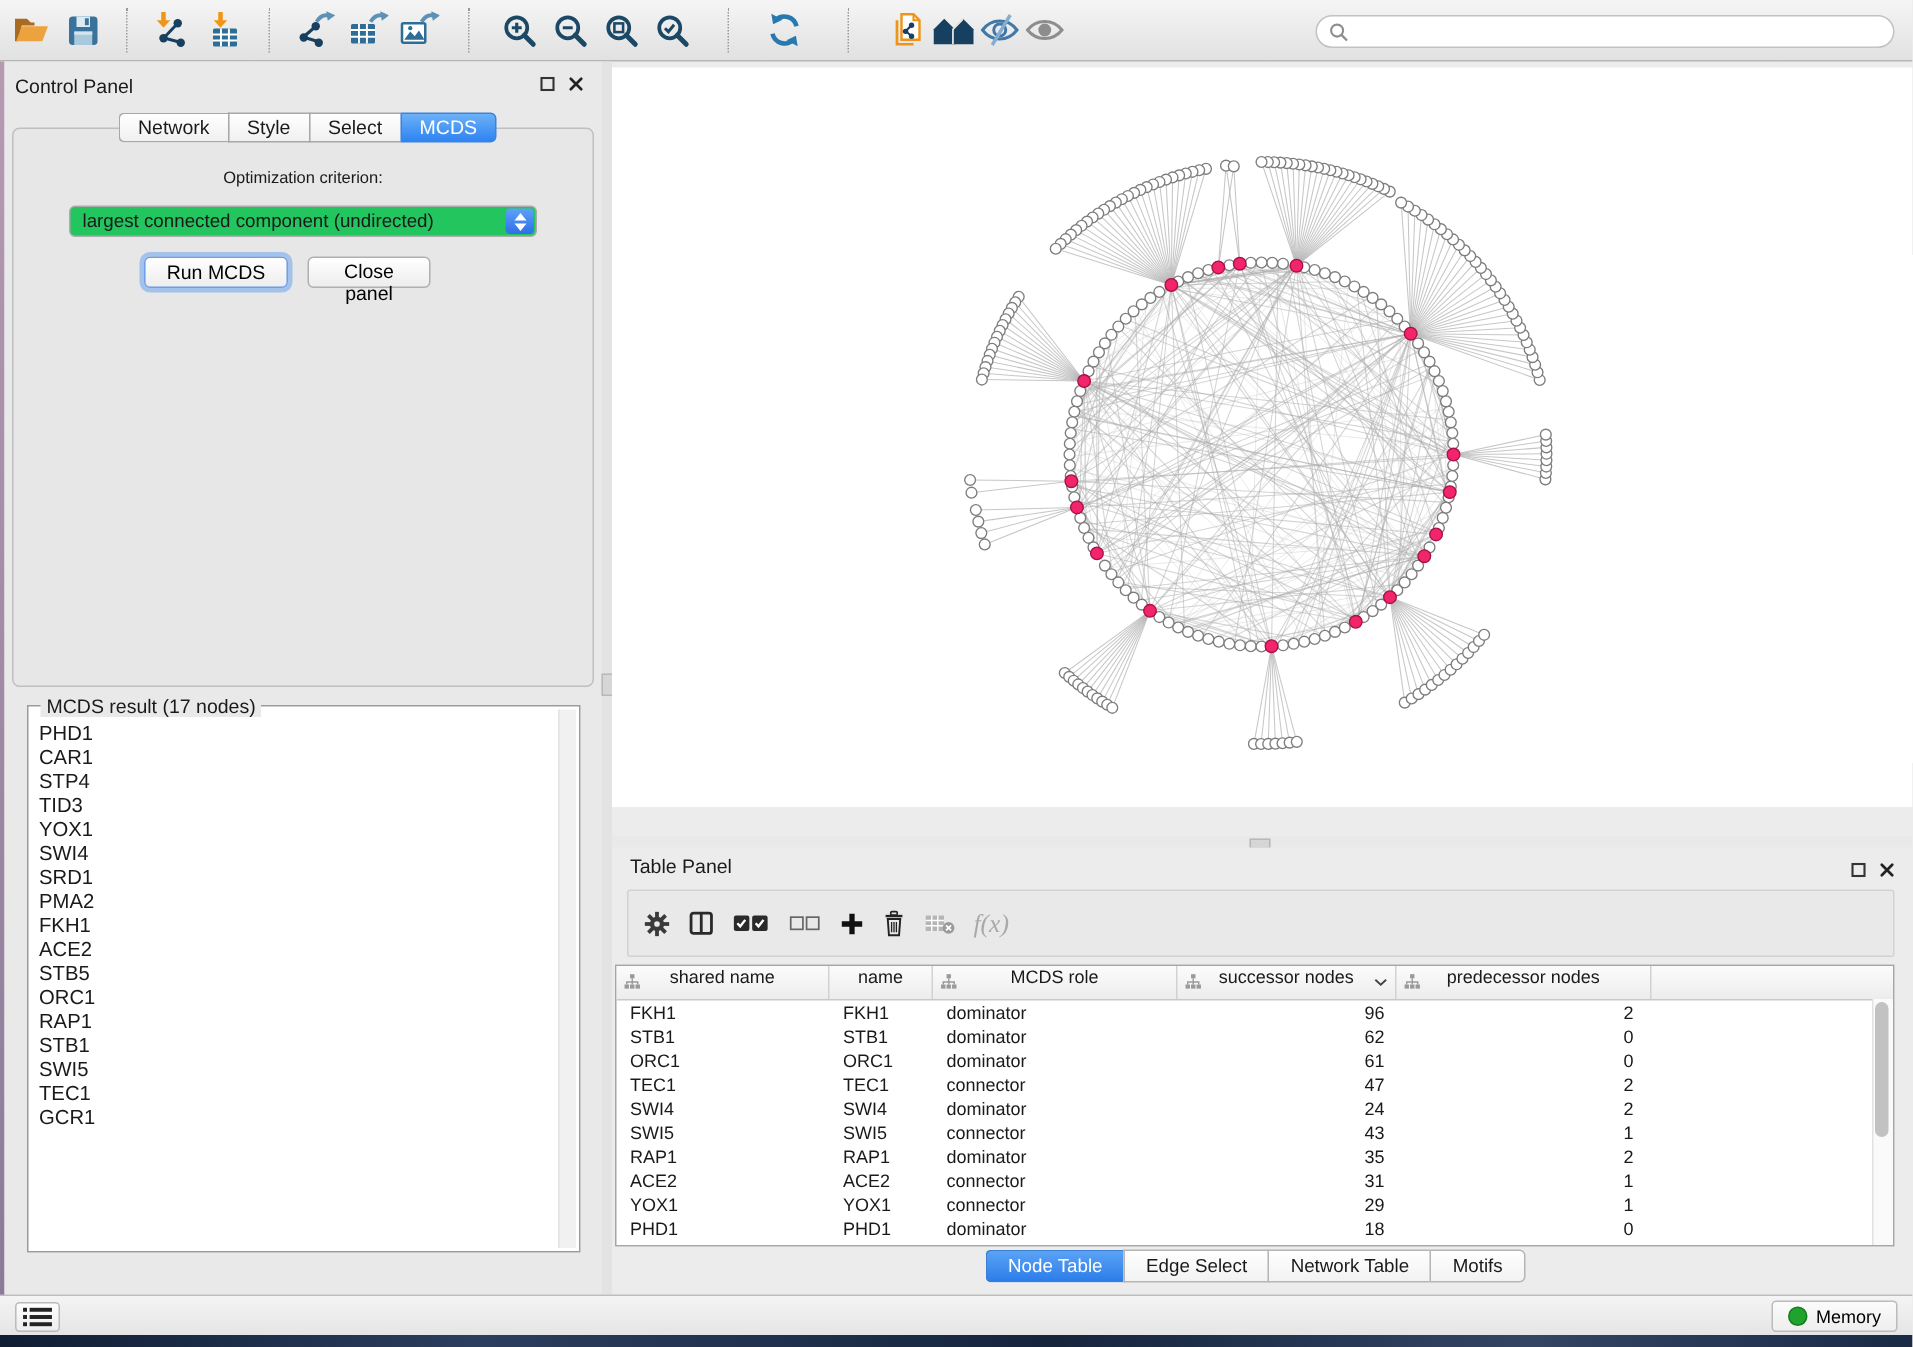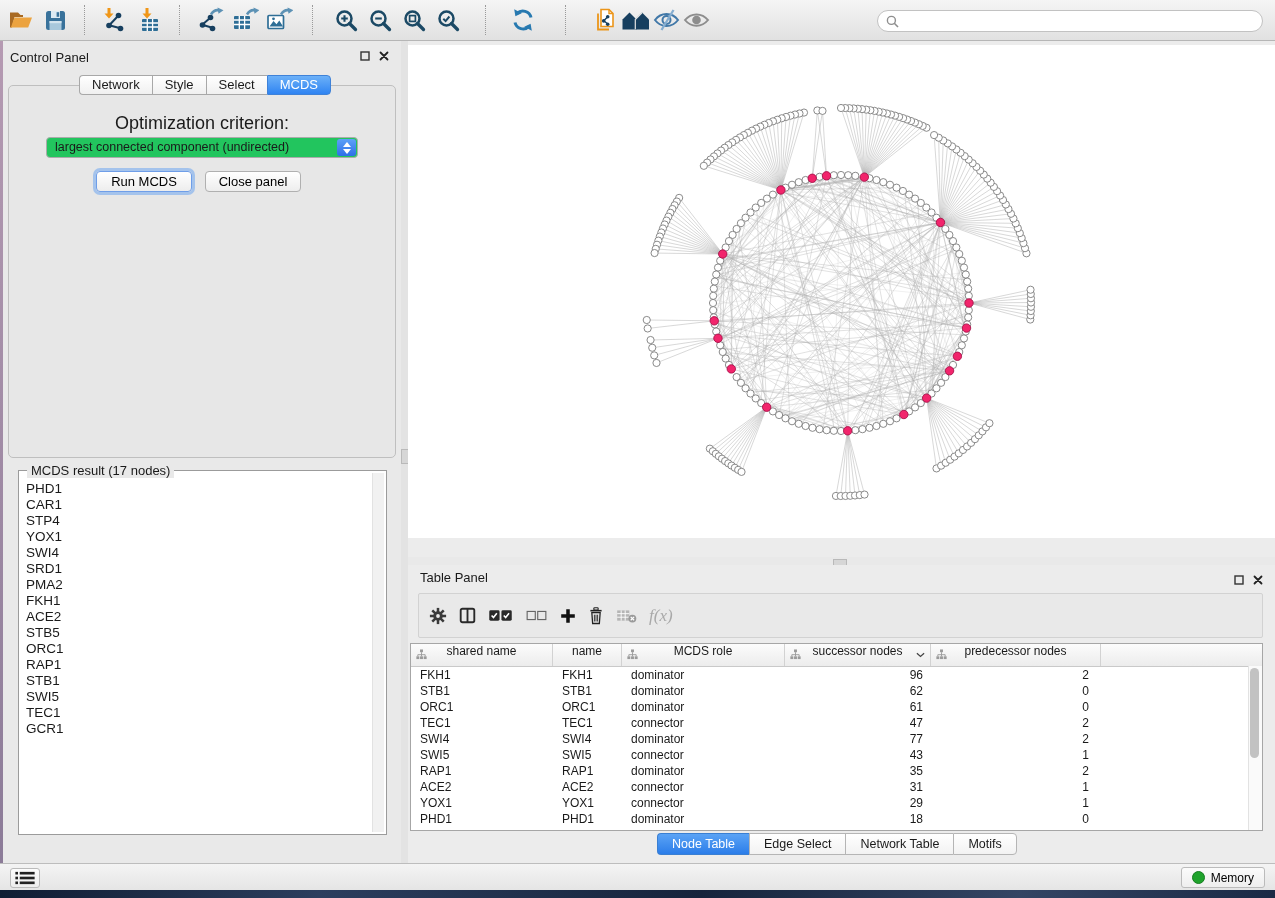--- a/index.html
+++ b/index.html
@@ -29,34 +29,34 @@
   .cp-title{position:absolute;left:7px;top:9px;font-size:13px;}
   .win-btns{position:absolute;right:12px;top:10px;display:flex;gap:9px;align-items:center;}
   .cp-tabs{position:absolute;left:76px;top:34px;display:flex;z-index:2;}
   .ctab{height:18px;line-height:18px;padding:0 12px;font-size:13px;
         background:linear-gradient(#ffffff,#f0f0f0);border:1px solid #a8a8a8;border-right:none;}
   .ctab:first-child{border-radius:4px 0 0 4px;}
   .ctab:last-child{border-right:1px solid #a8a8a8;border-radius:0 4px 4px 0;}
   .ctab.active{background:linear-gradient(#6cb1f8,#2f84f2);color:#fff;border-color:#3f82d8;}
   .cp-card{position:absolute;left:5px;top:44px;width:388px;height:373px;background:#e7e7e7;
            border:1px solid #bfbfbf;border-radius:5px;box-sizing:border-box;}
-  .opt-label{text-align:center;margin-top:27px;font-size:18px;}
+  .opt-label{text-align:center;margin-top:27px;font-size:11px;}
   .dropdown{position:absolute;left:37px;top:51px;width:312px;height:21px;background:#22c55e;
             border:1px solid #ababab;border-radius:4px;box-sizing:border-box;font-size:12.5px;
             line-height:19px;padding-left:8px;}
   .dd-stepper{position:absolute;right:1px;top:1px;width:19px;height:17px;border-radius:3px;
               background:linear-gradient(#5ea1f7,#2d6fe8);display:flex;flex-direction:column;
               align-items:center;justify-content:center;gap:2px;}
   .tri{width:0;height:0;border-left:4px solid transparent;border-right:4px solid transparent;}
   .tri.up{border-bottom:5px solid #fff;} .tri.down{border-top:5px solid #fff;}
   .btn{position:absolute;height:21px;background:linear-gradient(#ffffff,#ededed);
        border:1px solid #b0b0b0;border-radius:4px;font-size:13px;font-family:inherit;}
   .btn.run{left:87px;top:85px;width:96px;border-color:#6f9ee8;
            box-shadow:0 0 0 3px rgba(110,165,240,.55);}
-  .btn.close{left:196px;top:85px;width:96px;text-align:center;}
+  .btn.close{left:196px;top:85px;width:82px;text-align:center;}
   .fieldset{position:absolute;left:15px;top:429px;width:369px;height:365px;background:#fff;
             border:1px solid #9b9b9b;box-sizing:border-box;}
   .legend{position:absolute;top:-8px;left:8px;background:#e9e9e9;padding:0 4px;font-size:13px;}
   .mlist{position:absolute;left:2px;top:10px;right:16px;bottom:2px;overflow:hidden;}
   .mitem{font-size:13.5px;line-height:16px;padding-left:5px;}
   .mtrack{position:absolute;top:2px;right:2px;bottom:2px;width:11px;background:#f1f1f1;
           border-left:1px solid #e2e2e2;}
   
   .net-window{position:absolute;left:408px;top:45px;width:867px;height:512px;}
   .net-titlebar{height:18px;background:linear-gradient(#f6f6f6,#dadada);
@@ -322,20 +322,21 @@
     </div>
     <button class="btn run">Run MCDS</button>
     <button class="btn close">Close panel</button>
   </div>
   <div class="fieldset">
     <span class="legend">MCDS result (17 nodes)</span>
     <div class="mlist">
         <div class="mitem">PHD1</div>
         <div class="mitem">CAR1</div>
         <div class="mitem">STP4</div>
+        <div class="mitem">TID3</div>
         <div class="mitem">YOX1</div>
         <div class="mitem">SWI4</div>
         <div class="mitem">SRD1</div>
         <div class="mitem">PMA2</div>
         <div class="mitem">FKH1</div>
         <div class="mitem">ACE2</div>
         <div class="mitem">STB5</div>
         <div class="mitem">ORC1</div>
         <div class="mitem">RAP1</div>
         <div class="mitem">STB1</div>
@@ -1219,21 +1220,21 @@
           <div class="td" style="width: 142px;">TEC1</div>
           <div class="td" style="width: 69px;">TEC1</div>
           <div class="td" style="width: 163px;">connector</div>
           <div class="td num" style="width: 146px; padding-right: 8px; text-align: right;">47</div>
           <div class="td num" style="width: 170px; padding-right: 12px;">2</div>
         </div>
         <div class="trow">
           <div class="td" style="width: 142px;">SWI4</div>
           <div class="td" style="width: 69px;">SWI4</div>
           <div class="td" style="width: 163px;">dominator</div>
-          <div class="td num" style="width: 146px; padding-right: 8px;">77</div>
+          <div class="td num" style="width: 146px; padding-right: 8px;">24</div>
           <div class="td num" style="width: 170px; padding-right: 12px;">2</div>
         </div>
         <div class="trow">
           <div class="td" style="width: 142px;">SWI5</div>
           <div class="td" style="width: 69px;">SWI5</div>
           <div class="td" style="width: 163px;">connector</div>
           <div class="td num" style="width: 146px; padding-right: 8px;">43</div>
           <div class="td num" style="width: 170px; padding-right: 12px;">1</div>
         </div>
         <div class="trow">

